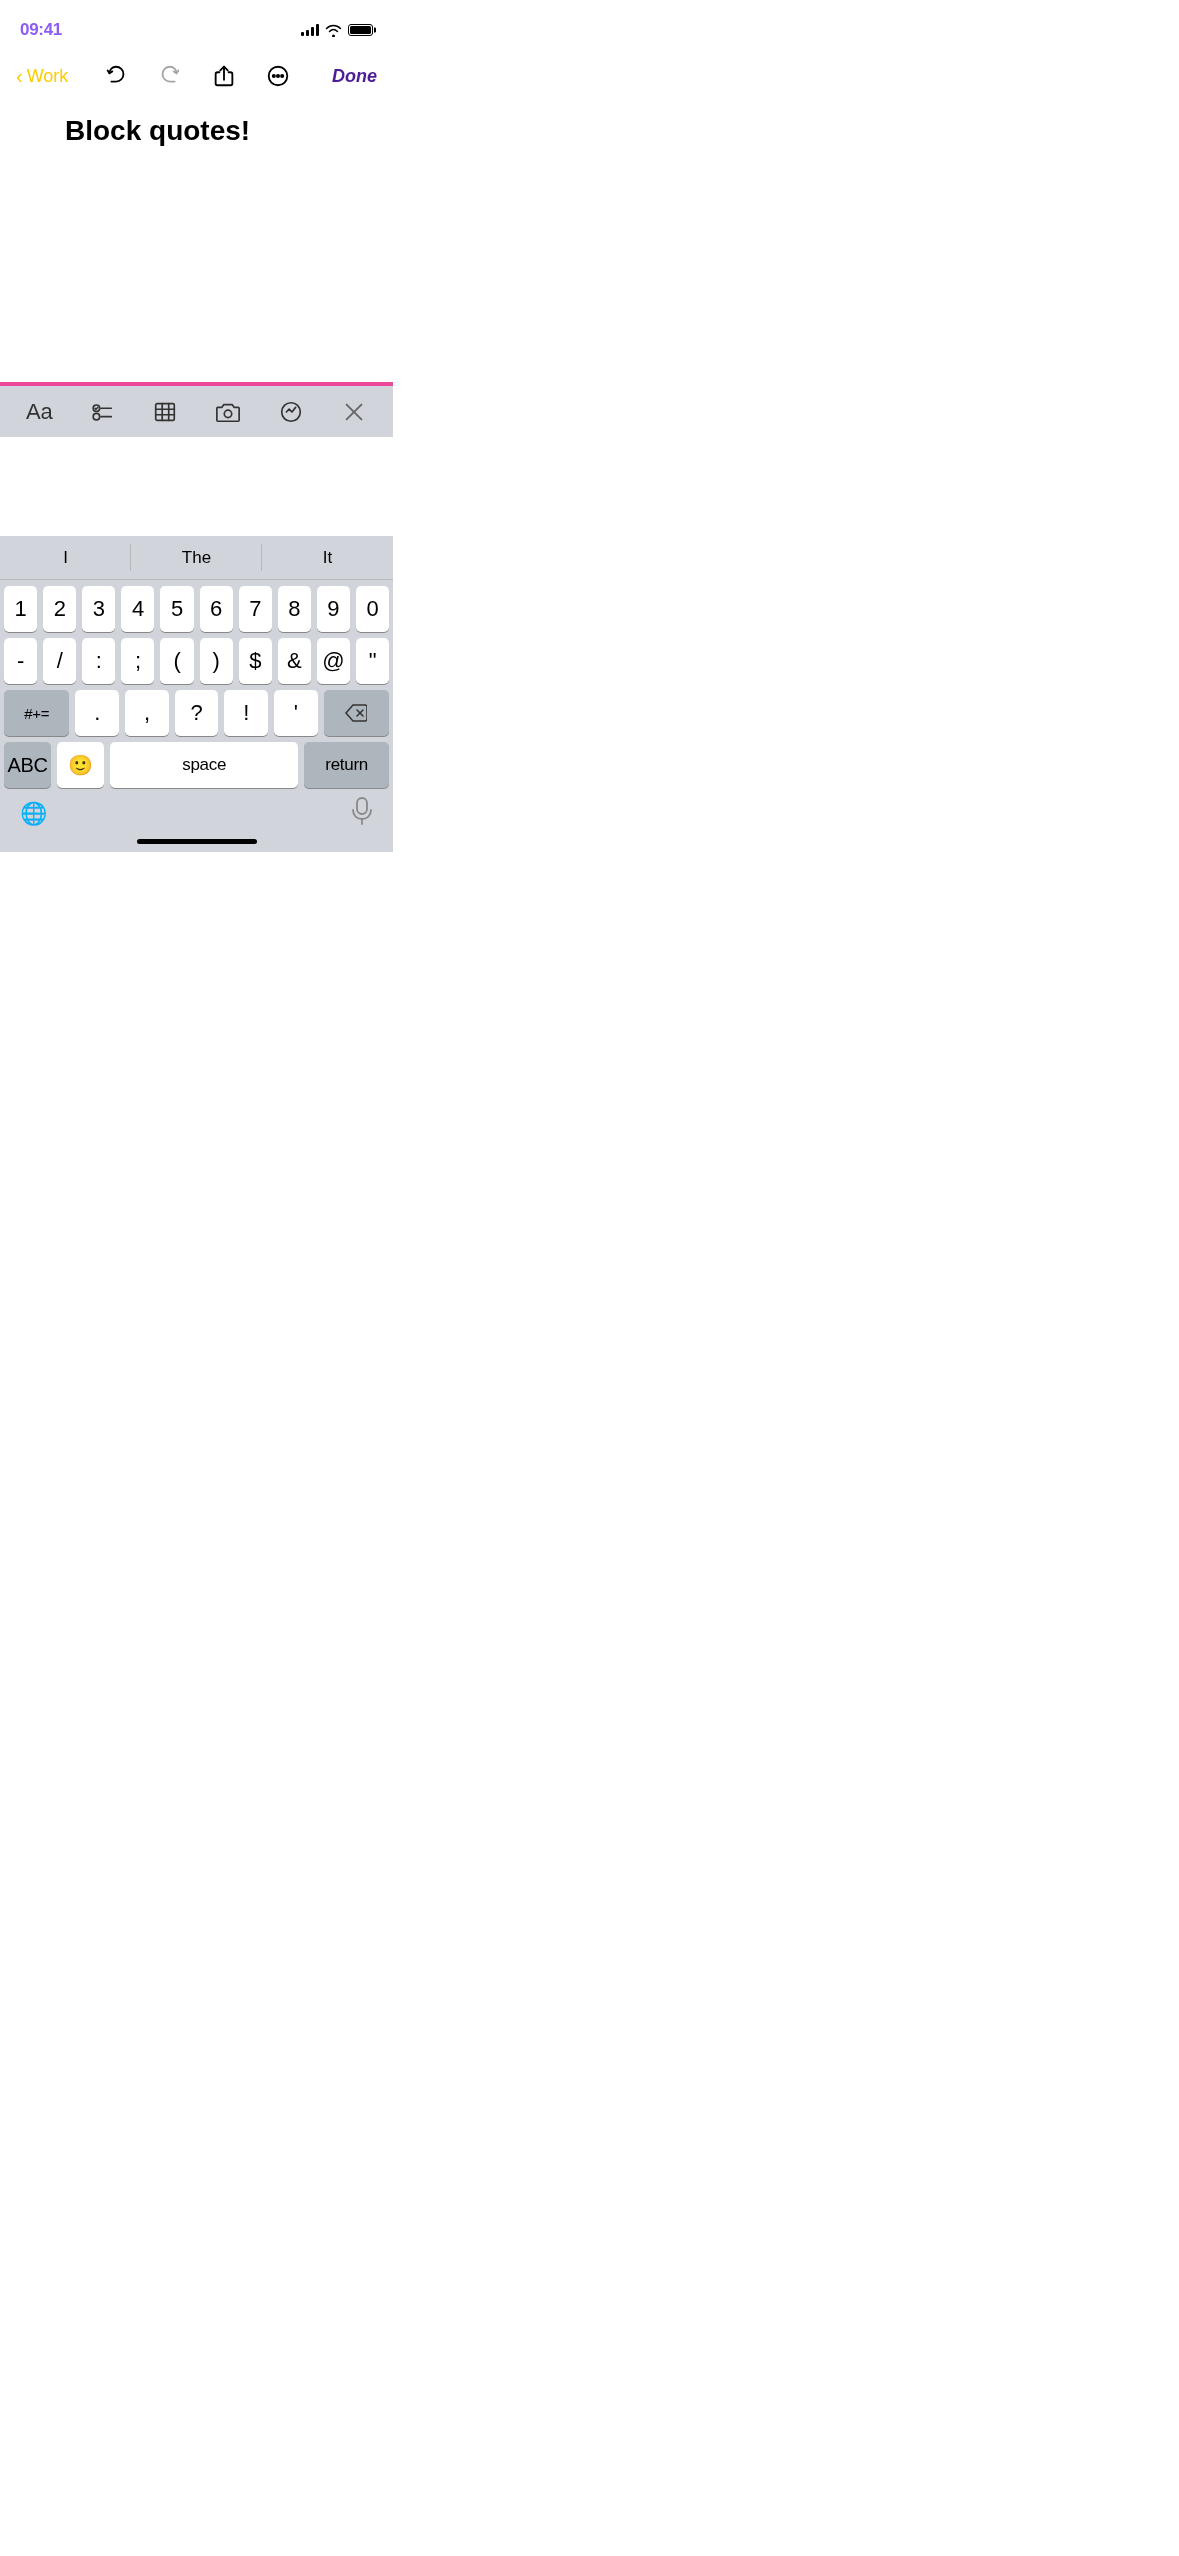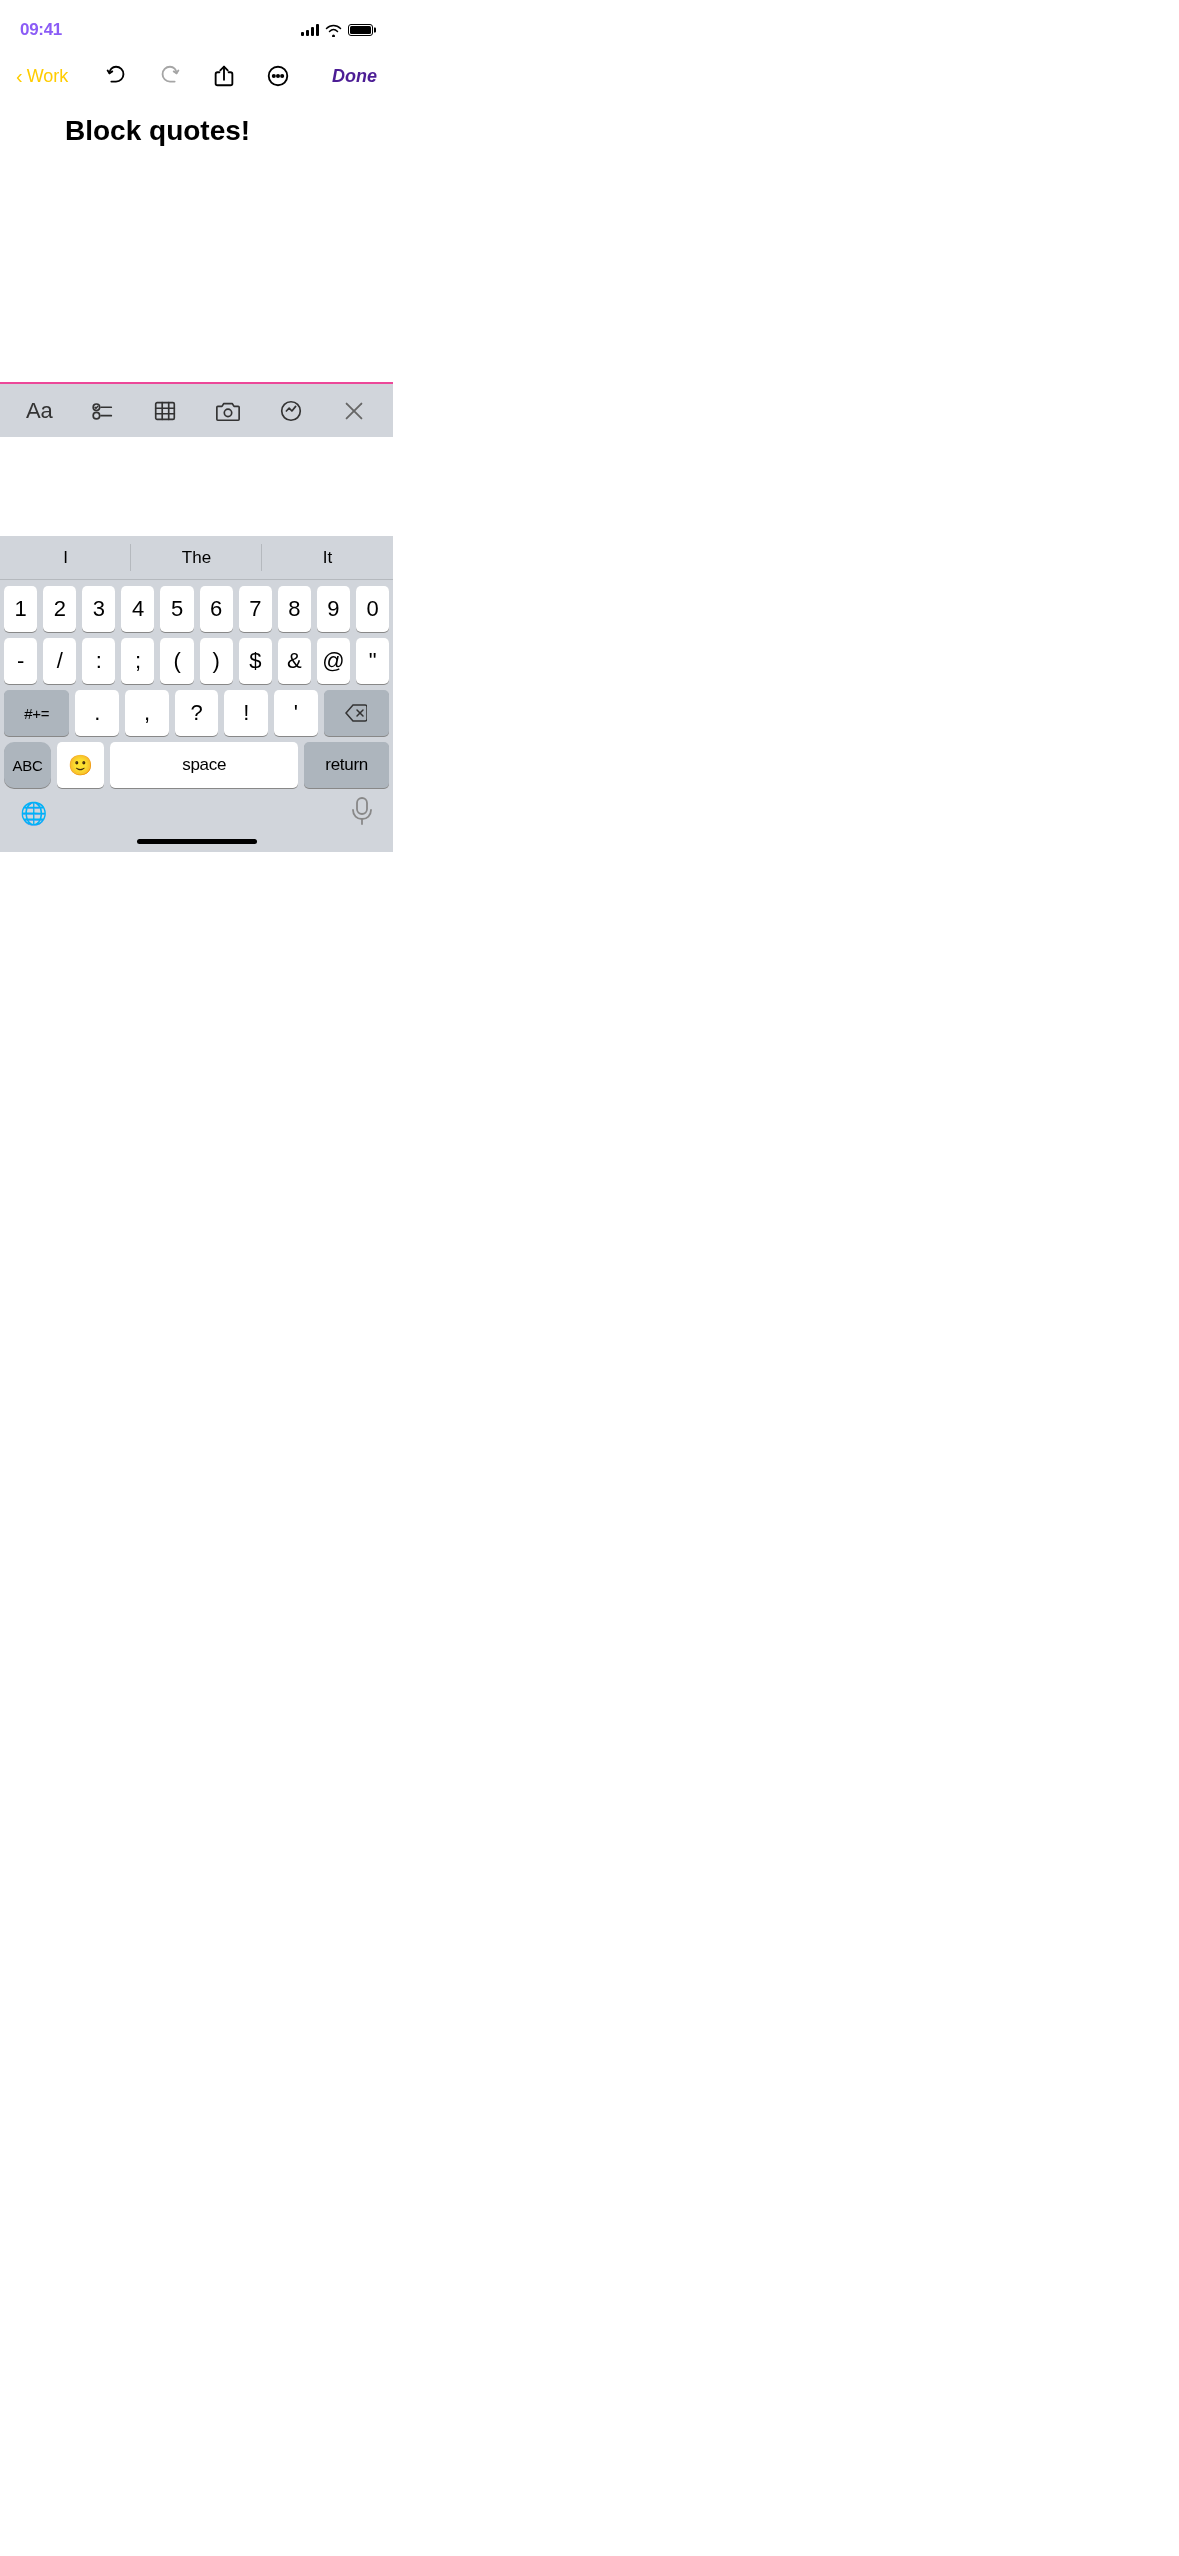--- a/index.html
+++ b/index.html
@@ -187,21 +187,21 @@
     }
 
     
     .keyboard-toolbar {
       position: absolute;
       bottom: 415px;
       left: 0;
       right: 0;
       height: 55px;
       background: #d1d5db;
-      border-top: 2px solid #ec4899;
+      border-top: 4px solid #ec4899;
       display: flex;
       align-items: center;
       justify-content: space-around;
       padding: 0 8px;
     }
 
     .toolbar-btn {
       width: 44px;
       height: 44px;
       display: flex;
@@ -501,21 +501,21 @@
     <div class="key dark wide">
       <svg width="22" height="18" viewBox="0 0 22 18" fill="none">
         <path d="M8 1H20C21.1 1 22 1.9 22 3V15C22 16.1 21.1 17 20 17H8L1 9L8 1Z" stroke="#333" stroke-width="1.5" fill="none"></path>
         <line x1="12" y1="6" x2="18" y2="12" stroke="#333" stroke-width="1.5" stroke-linecap="round"></line>
         <line x1="18" y1="6" x2="12" y2="12" stroke="#333" stroke-width="1.5" stroke-linecap="round"></line>
       </svg>
     </div>
   </div>
 
   <div class="key-row-bottom">
-    <div class="key dark abc" style="font-size:15px;border-radius:10px;">ABC</div>
+    <div class="key dark abc" style="font-size:20px;">ABC</div>
     <div class="key" style="font-size:20px;">🙂</div>
     <div class="key space-key" style="font-size:17px;">space</div>
     <div class="key dark return-key" style="font-size:17px;">return</div>
   </div>
 
   <div class="globe-mic-row">
     <span class="globe-icon">🌐</span>
     <span class="mic-icon">
       <svg width="22" height="28" viewBox="0 0 22 28" fill="none">
         <rect x="6" y="1" width="10" height="16" rx="5" stroke="#888" stroke-width="1.8" fill="none"></rect>

